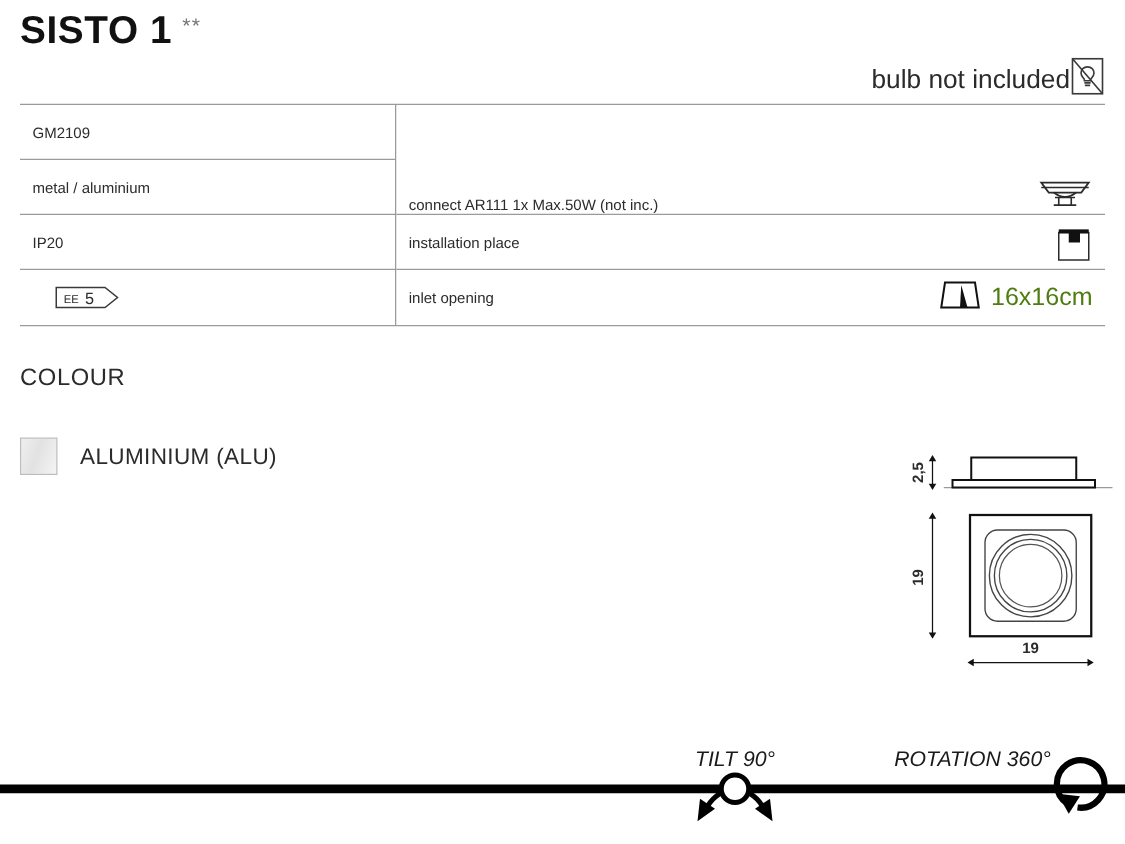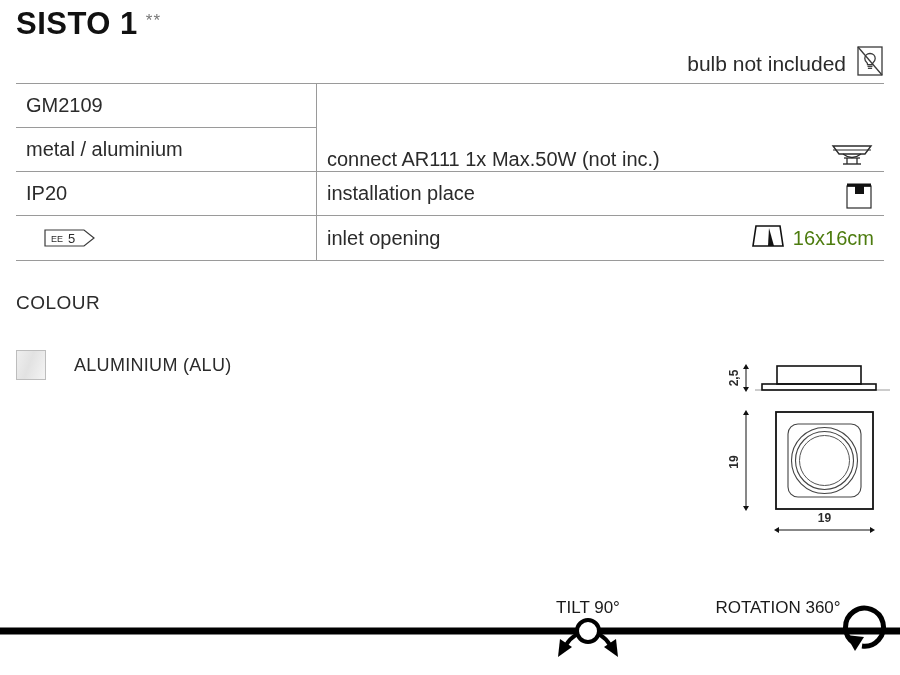--- a/index.html
+++ b/index.html
@@ -44,21 +44,20 @@
     letter-spacing: 1px;
   }
 
   
   .bulb-note {
     position: absolute;
     right: 16px;
     top: 44px;
     display: flex;
     align-items: center;
-    gap: 10px;
   }
   .bulb-note-text {
     font-size: 21px;
     color: #2b2b2b;
     line-height: 1;
   }
 
   
   .spec-table {
     position: absolute;
@@ -83,21 +82,21 @@
     height: 44px;
     display: flex;
     align-items: center;
     box-sizing: border-box;
     padding-left: 10px;
     padding-right: 10px;
   }
   .cell.div-bottom { border-bottom: 1px solid #9a9a9a; }
   .cell.tall { height: 88px; align-items: flex-end; }
   .cell-text {
-    font-size: 20px;
+    font-size: 12px;
     color: #2b2b2b;
     white-space: nowrap;
   }
   .cell-right-icon {
     margin-left: auto;
     display: flex;
     align-items: center;
     gap: 8px;
   }
   .dim-text {
@@ -121,21 +120,21 @@
     font-size: 19px;
     letter-spacing: 0.5px;
     color: #2b2b2b;
   }
   .colour-item {
     position: absolute;
     left: 16px;
     top: 350px;
     display: flex;
     align-items: center;
-    gap: 28px;
+    gap: 18px;
   }
   .colour-swatch {
     width: 30px;
     height: 30px;
     border: 1px solid #bdbdbd;
     background: linear-gradient(110deg, #efefef 0%, #e2e2e2 45%, #f4f4f4 100%);
     box-sizing: border-box;
   }
   .colour-label {
     font-size: 18px;
@@ -154,20 +153,21 @@
   }
   .drawings svg { display: block; }
 
   
   .feature-bar {
     position: absolute;
     left: 0;
     top: 588px;
     width: 900px;
     height: 87px;
+    font-style: italic;
   }
   .feature-bar svg { display: block; }
 </style>
 </head>
 <body>
 
 <div class="sheet">
 
   <div class="title-row">
     <span class="product-title">SISTO 1</span>

